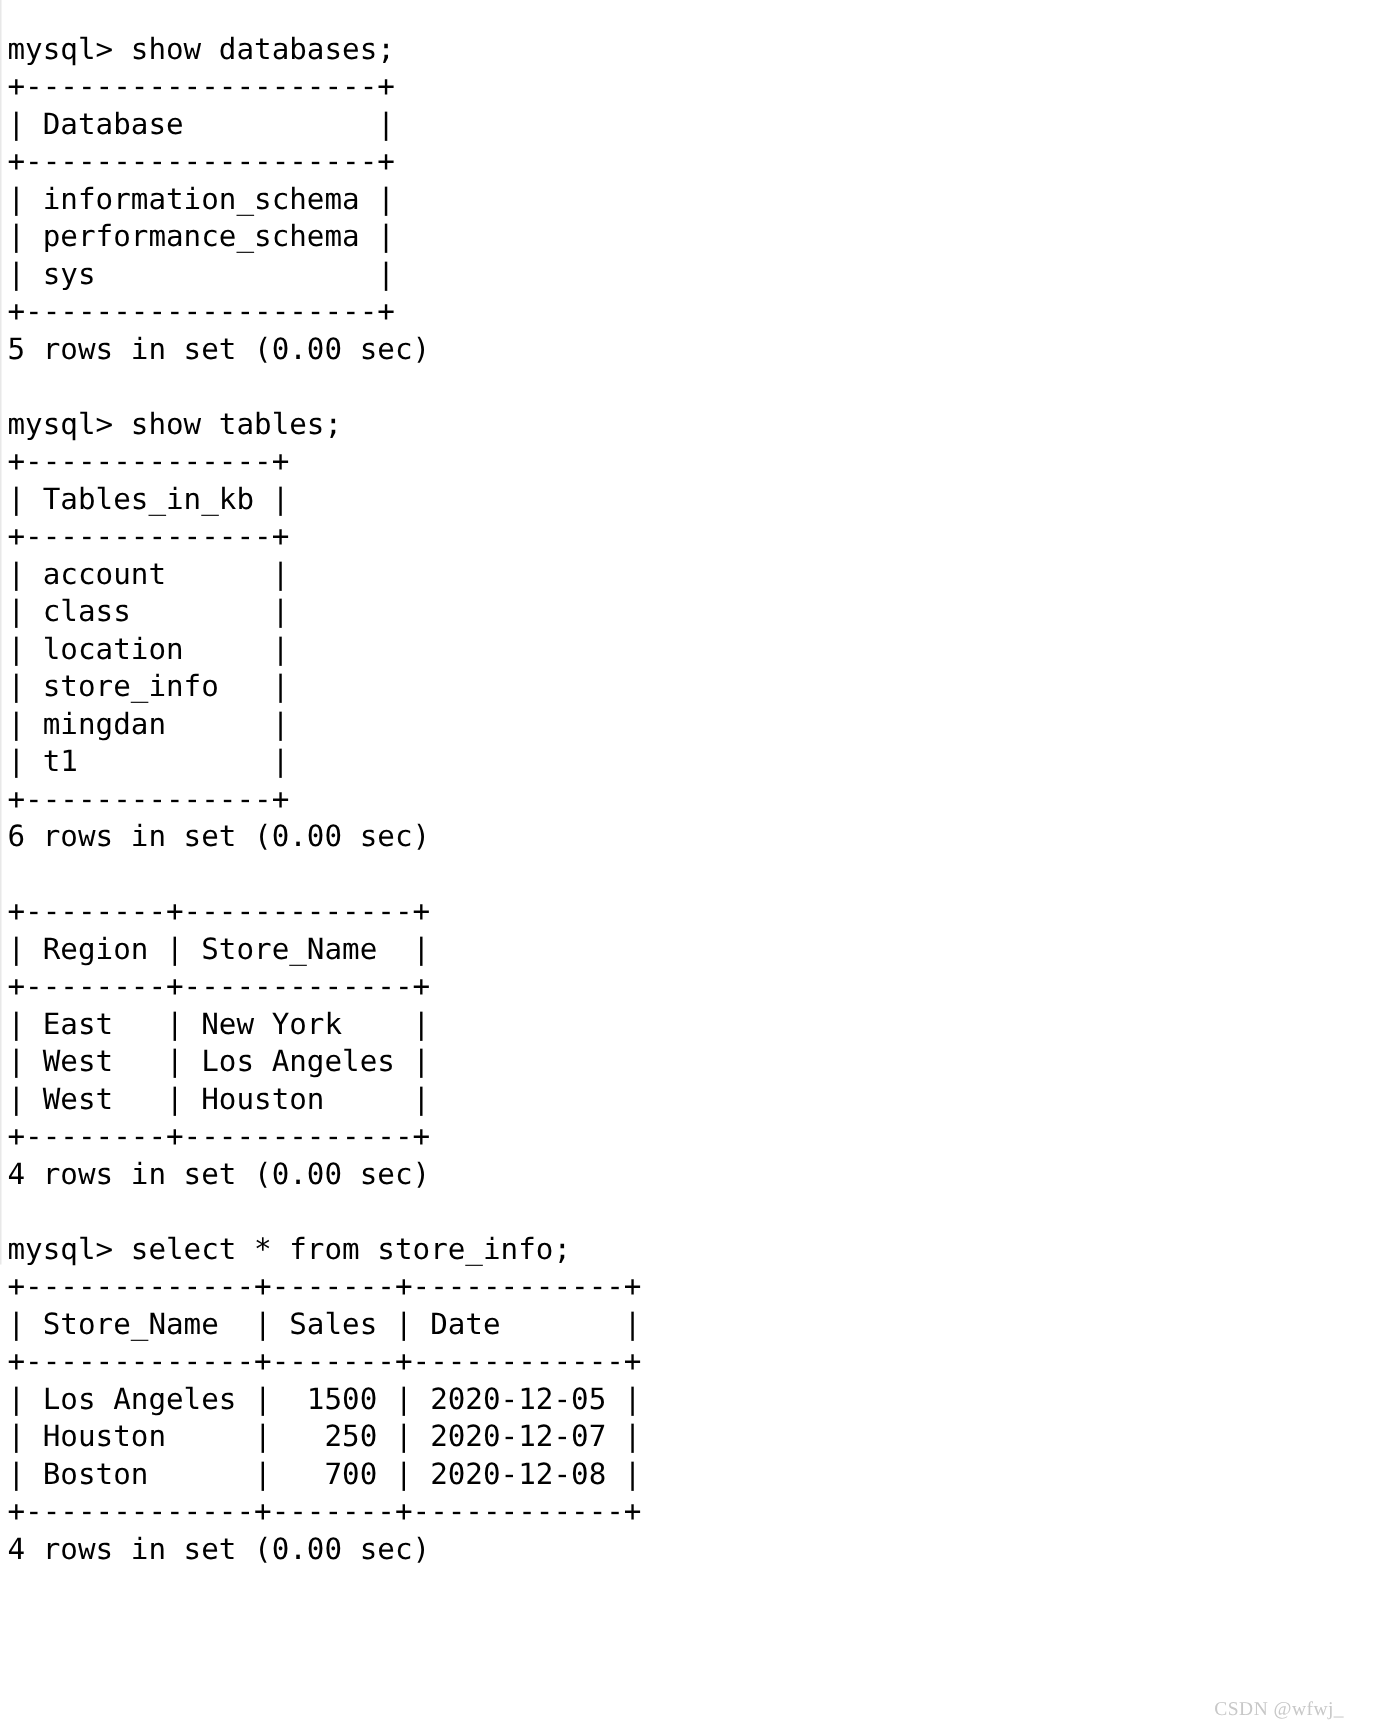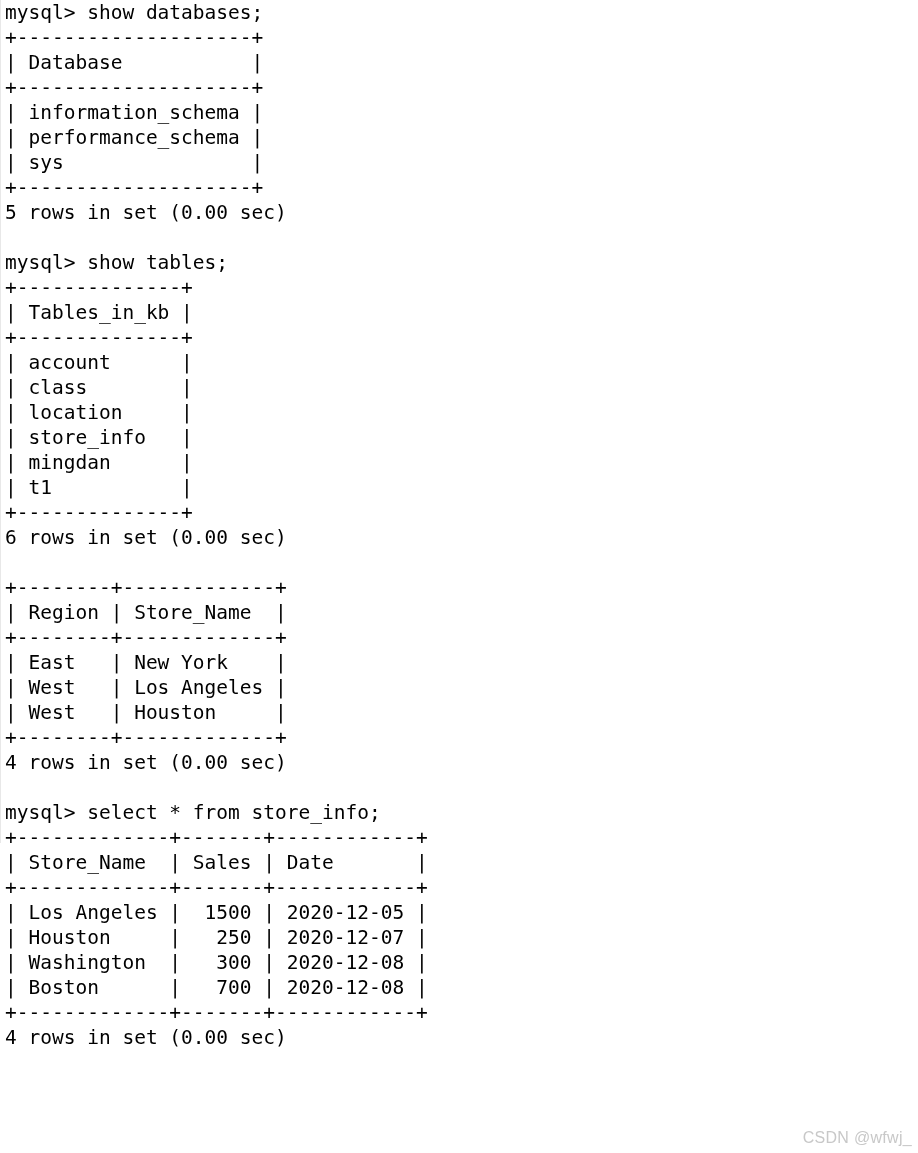--- a/index.html
+++ b/index.html
@@ -14,44 +14,44 @@
     overflow: hidden;
     font-family: "DejaVu Sans Mono", "Liberation Mono", monospace;
   }
   #terminal {
     position: absolute;
     left: 0;
     top: 0;
     width: 918px;
     height: 843px;
     box-sizing: border-box;
-    padding: 0 0 0 4px;
+    padding: 20px 0 0 4px;
     border-left: 1px solid #e8e8e8;
     background: #ffffff;
   }
   .term-line {
     font-family: "DejaVu Sans Mono", "Liberation Mono", monospace;
     font-size: 19.5px;
     line-height: 25px;
     height: 25px;
     color: #000000;
     white-space: pre;
     letter-spacing: 0px;
     font-weight: 400;
     -webkit-font-smoothing: none;
   }
   .term-line.blank {
     height: 25px;
   }
   #watermark {
     position: absolute;
-    right: 6px;
+    right: 22px;
     bottom: 6px;
-    font-family: Liberation Sans, sans-serif;
-    font-size: 16px;
+    font-family: Liberation Serif, serif;
+    font-size: 13px;
     color: #c8c8c8;
     letter-spacing: 0.3px;
     white-space: pre;
     user-select: none;
   }
 </style>
 </head>
 <body>
 
 <div id="terminal">
@@ -86,19 +86,18 @@
     <div class="term-line">| West   | Houston     |</div>
     <div class="term-line">+--------+-------------+</div>
     <div class="term-line">4 rows in set (0.00 sec)</div>
     <div class="term-line blank">&nbsp;</div>
     <div class="term-line">mysql&gt; select * from store_info;</div>
     <div class="term-line">+-------------+-------+------------+</div>
     <div class="term-line">| Store_Name  | Sales | Date       |</div>
     <div class="term-line">+-------------+-------+------------+</div>
     <div class="term-line">| Los Angeles |  1500 | 2020-12-05 |</div>
     <div class="term-line">| Houston     |   250 | 2020-12-07 |</div>
-    <div class="term-line">| Washington  |   300 | 2020-12-08 |</div>
     <div class="term-line">| Boston      |   700 | 2020-12-08 |</div>
     <div class="term-line">+-------------+-------+------------+</div>
     <div class="term-line">4 rows in set (0.00 sec)</div>
   </div>
 
 <div id="watermark">CSDN @wfwj_</div>
 
 </body></html>

